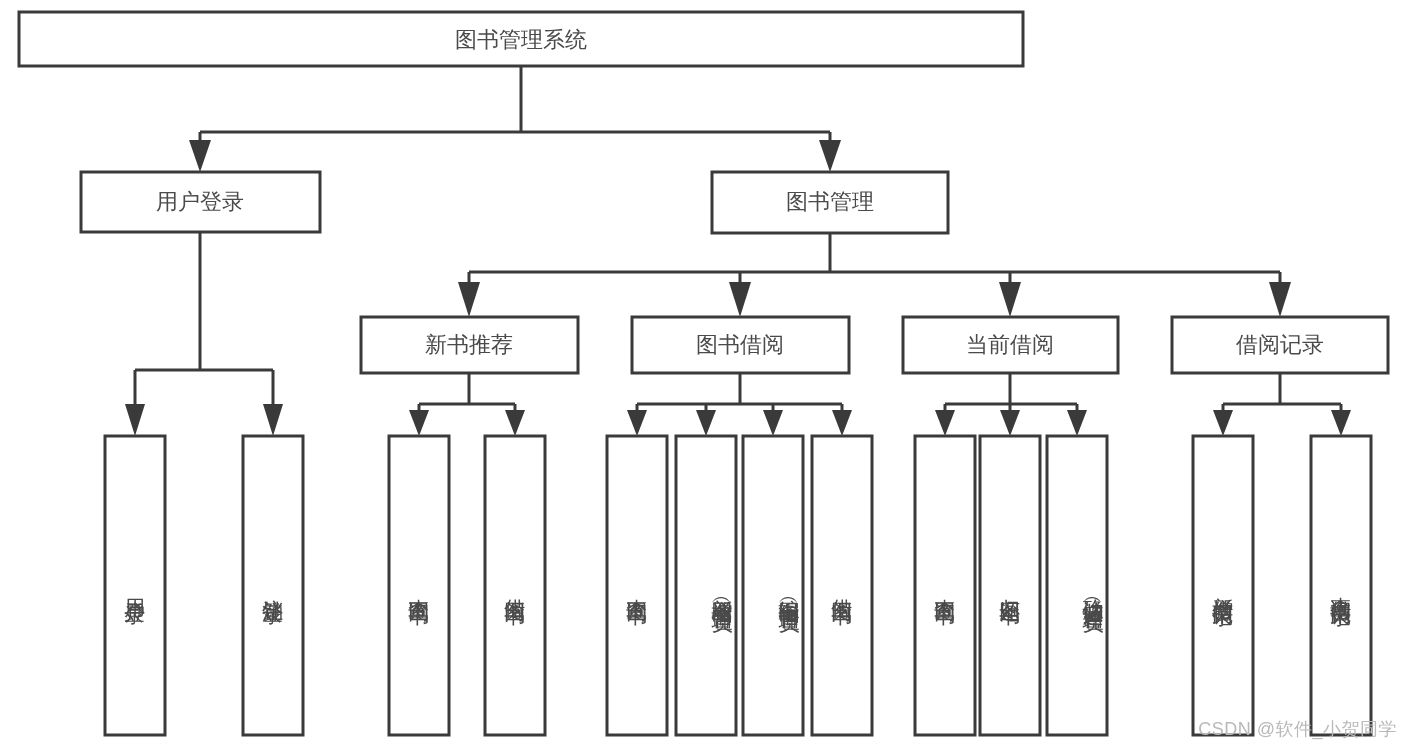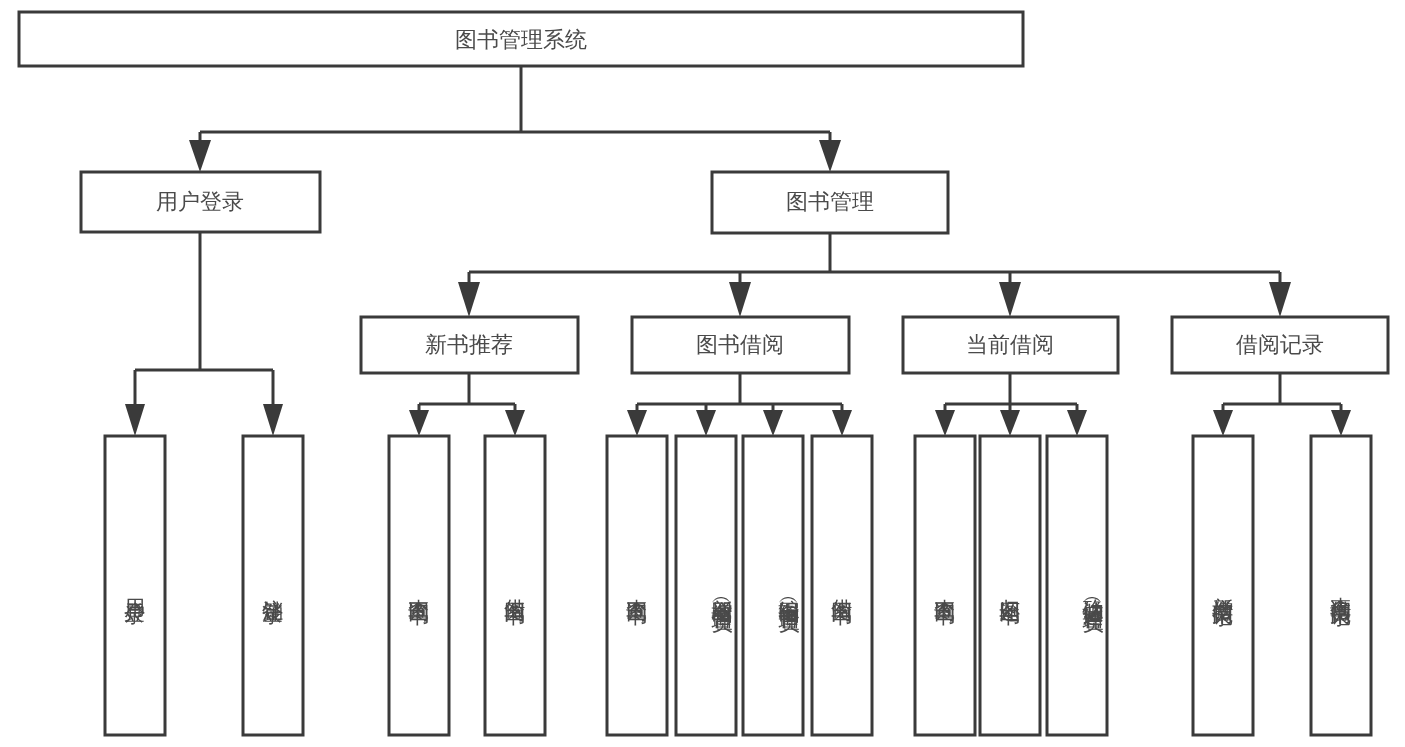--- a/index.html
+++ b/index.html
@@ -194,13 +194,14 @@
   <div class="leaf-label centered" style="left:607px;  top:436px; width:60px; height:299px;">查询图书</div>
   <div class="leaf-label top-aligned" style="left:676px;  top:441px; width:60px; height:299px;">新增图书（管理员）</div>
   <div class="leaf-label top-aligned" style="left:743px;  top:441px; width:60px; height:299px;">编辑图书（管理员）</div>
   <div class="leaf-label centered" style="left:812px;  top:436px; width:60px; height:299px;">借阅图书</div>
   <div class="leaf-label centered" style="left:915px;  top:436px; width:60px; height:299px;">查询图书</div>
   <div class="leaf-label centered" style="left:980px;  top:436px; width:60px; height:299px;">归还图书</div>
   <div class="leaf-label top-aligned" style="left:1047px; top:441px; width:60px; height:299px;">确认归还（管理员）</div>
   <div class="leaf-label centered" style="left:1193px; top:436px; width:60px; height:299px;">新增借阅记录</div>
   <div class="leaf-label centered" style="left:1311px; top:436px; width:60px; height:299px;">查询借阅记录</div>
 
+  <div id="watermark">CSDN @软件_小贺同学</div>
 </div>
 
 </body></html>

